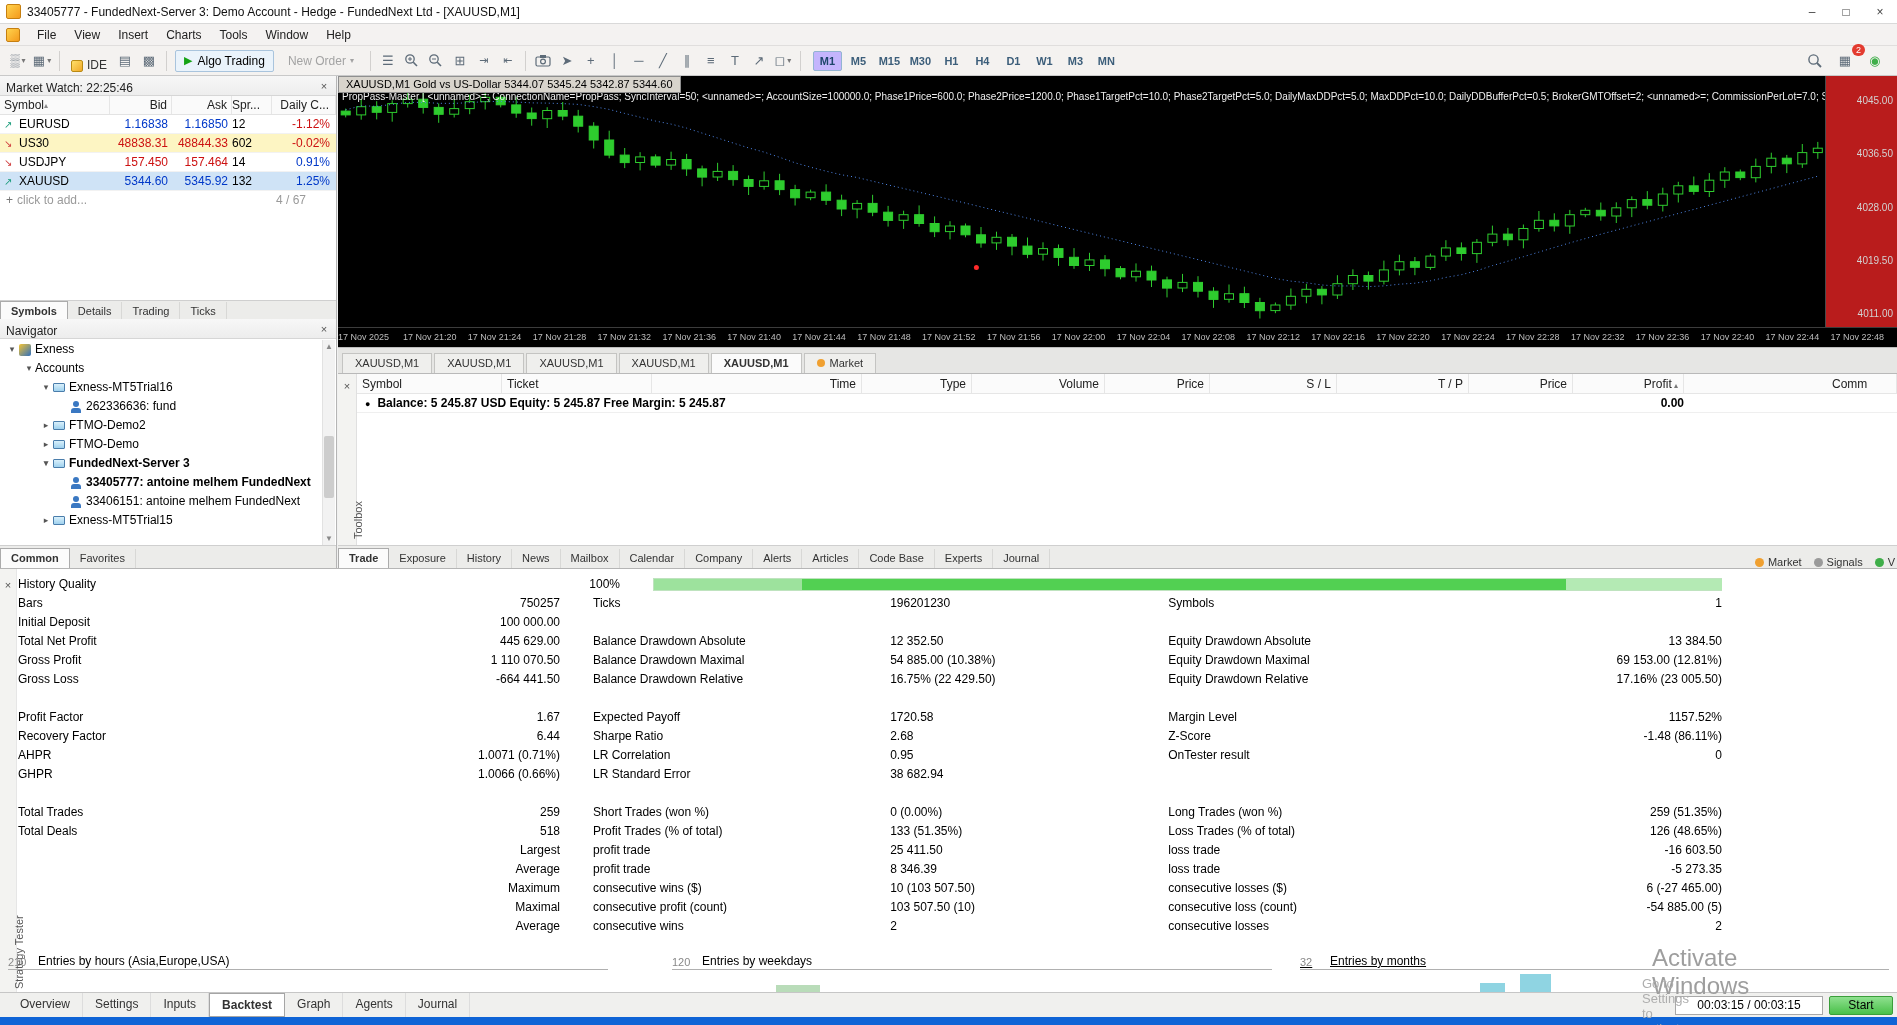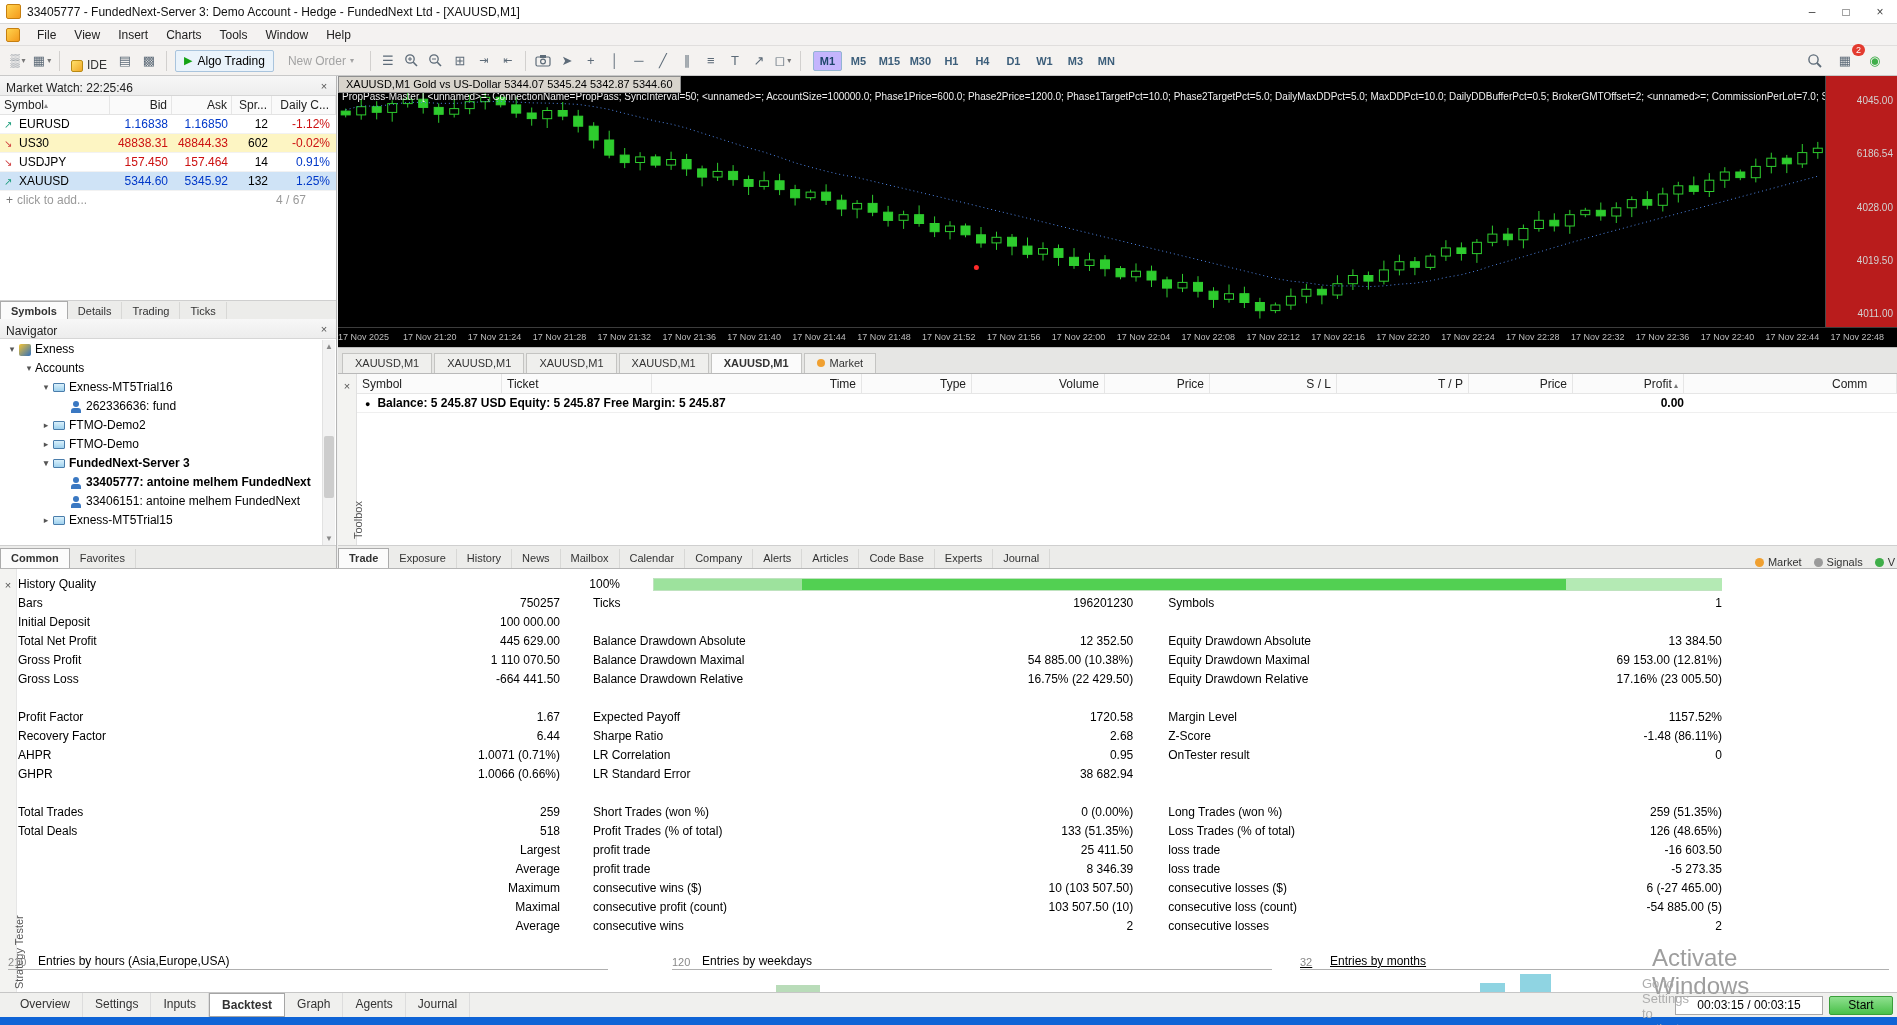--- a/index.html
+++ b/index.html
@@ -61,21 +61,21 @@
 
 .leftcol{position:absolute;top:76px;left:0;width:337px;height:492px;background:#fff;
   border-right:1px solid #b5b5b5}
 .mw-header{display:flex;height:19px;line-height:19px;background:#fafafa;border-bottom:1px solid #e3e3e3;color:#222}
 .mw-row{display:flex;height:19px;line-height:19px;border-bottom:1px solid #f2f2f2}
 .mw-row.hl-yellow{background:#fdf5c3}
 .mw-row.hl-blue{background:#cfe3f6}
 .c-sym{flex:1;display:flex;align-items:center;padding-left:4px;overflow:hidden;white-space:nowrap}
 .c-bid{width:62px;text-align:right;padding-right:4px}
 .c-ask{width:60px;text-align:right;padding-right:4px}
-.c-spr{width:40px;text-align:right;padding-right:4px}
+.c-spr{width:40px;text-align:left;padding-right:4px}
 .c-dly{width:64px;text-align:right;padding-right:6px}
 .mw-header>div{border-right:1px solid #e6e6e6}
 .tick-up{color:#0038c8}.tick-down{color:#cc1111}
 .dly-up{color:#0038c8}.dly-down{color:#cc1111}
 .arr{width:13px;font-size:10px;margin-right:2px}
 .arr.up{color:#149a78}.arr.down{color:#d04040}
 .mw-add{position:relative;height:19px;line-height:19px;color:#9a9a9a;padding-left:6px}
 .mw-add .plus{color:#777;margin-right:4px}
 .mw-count{position:absolute;right:30px;top:0;color:#9a9a9a}
 .mw-tabs{position:absolute;top:224px;left:0;width:100%}
@@ -137,21 +137,21 @@
 
 .tester{position:absolute;top:568px;left:0;width:1897px;height:424px;background:#fff;border-top:1px solid #b5b5b5;overflow:hidden}
 .st-strip{position:absolute;top:0;left:0;width:17px;height:424px;background:#f3f3f1;border-right:1px solid #e6e6e6}
 .st-strip .vlabel{left:13px;top:420px}
 .st-strip .panel-x{left:0;top:8px;right:auto}
 #st-rows{position:absolute;top:6px;left:0;width:1722px}
 .t-row{position:relative;display:flex;height:19px;line-height:19px;overflow:hidden}
 .t-l1{width:290px;padding-left:18px;overflow:hidden;white-space:nowrap}
 .t-v1{width:330px;text-align:right;white-space:nowrap}
 .t-l2{width:330px;margin-left:33px;overflow:hidden;white-space:nowrap}
-.t-v2{width:270px;text-align:right;white-space:nowrap}
+.t-v2{width:270px;text-align:left;white-space:nowrap}
 .t-l3{width:330px;margin-left:35px;overflow:hidden;white-space:nowrap}
 .t-v3{width:285px;text-align:right;white-space:nowrap}
 .t-progress{position:absolute;left:653px;top:3px;width:1235px;height:13px;display:flex;border:1px solid #bfe3bf}
 .t-progress .seg1{width:12%;background:#9de29d}
 .t-progress .seg2{width:62%;background:#52d052}
 .t-progress .seg3{width:26%;background:#b4eab4}
 .mini{position:absolute;height:40px;overflow:hidden}
 .mini .mhead{display:flex;align-items:flex-end;height:16px;border-bottom:1px solid #b0b0b0;padding-bottom:1px}
 .mini .maxis{color:#888;font-size:11px;width:30px}
 .mini .mtitle{color:#000;font-size:12px}
@@ -616,21 +616,21 @@
           <rect x="1459.8" y="76.6" width="9" height="11.3" fill="#000" stroke="#2ecc2e"></rect>
           <line x1="1479.8" y1="65.9" x2="1479.8" y2="82.8" stroke="#2ecc2e" stroke-width="1"></line>
           <rect x="1475.3" y="72.2" width="9" height="4.4" fill="#000" stroke="#2ecc2e"></rect>
           <polyline points="7.7,33.9 23.2,29.8 38.7,30.3 54.2,28.4 69.7,26.4 85.2,26.4 100.7,27.3 116.2,27.4 131.7,26.6 147.2,25.6 162.7,25.4 178.2,26.0 193.7,26.9 209.2,27.1 224.7,27.6 240.2,28.4 255.7,30.6 271.2,33.4 286.7,37.4 302.1,41.2 317.6,45.1 333.1,48.1 348.6,52.1 364.1,57.1 379.6,62.0 395.1,67.0 410.6,71.9 426.1,76.1 441.6,81.3 457.1,86.8 472.6,91.2 488.1,95.2 503.6,98.8 519.1,101.5 534.6,105.2 550.1,108.9 565.6,112.5 581.1,116.2 596.6,119.8 612.0,123.5 627.5,127.1 643.0,130.9 658.5,134.7 674.0,138.4 689.5,142.2 705.0,146.0 720.5,149.8 736.0,153.5 751.5,157.3 767.0,161.1 782.5,164.8 798.0,168.6 813.5,172.4 829.0,176.1 844.5,179.9 860.0,183.6 875.5,187.4 891.0,191.2 906.4,194.9 921.9,198.7 937.4,202.5 952.9,205.1 968.4,206.7 983.9,209.0 999.4,210.0 1014.9,209.9 1030.4,210.6 1045.9,209.9 1061.4,208.2 1076.9,207.2 1092.4,204.8 1107.9,201.4 1123.4,198.7 1138.9,194.7 1154.4,189.6 1169.9,185.2 1185.4,180.7 1200.9,176.1 1216.3,171.5 1231.8,166.9 1247.3,162.6 1262.8,158.2 1278.3,154.1 1293.8,149.9 1309.3,145.8 1324.8,141.6 1340.3,137.5 1355.8,133.4 1371.3,129.2 1386.8,125.1 1402.3,120.9 1417.8,116.8 1433.3,112.7 1448.8,108.5 1464.3,104.4 1479.8,100.2 " fill="none" stroke="#4f86e8" stroke-width="1" stroke-dasharray="1,3"></polyline>
           <circle cx="638.4" cy="191.4" r="2.5" fill="#ff2a2a"></circle>
         </svg>
       <div class="ea-params">PropPass-Master [ &lt;unnamed&gt;=; ConnectionName=PropPass; SyncInterval=50; &lt;unnamed&gt;=; AccountSize=100000.0; Phase1Price=600.0; Phase2Price=1200.0; Phase1TargetPct=10.0; Phase2TargetPct=5.0; DailyMaxDDPct=5.0; MaxDDPct=10.0; DailyDDBufferPct=0.5; BrokerGMTOffset=2; &lt;unnamed&gt;=; CommissionPerLot=7.0; SpreadAvg=3.0; SwapPerN</div>
       <div class="ohlc-strip">XAUUSD,M1  Gold vs US-Dollar  5344.07 5345.24 5342.87 5344.60</div>
       <div class="pscale" id="pscale">
           <div class="pl" style="top: 19.1px;">4045.00</div>
-          <div class="pl" style="top: 72.4375px;">6186.54</div>
+          <div class="pl" style="top: 72.4375px;">4036.50</div>
           <div class="pl" style="top: 125.775px;">4028.00</div>
           <div class="pl" style="top: 179.113px;">4019.50</div>
           <div class="pl" style="top: 232.45px;">4011.00</div>
         </div>
       <div class="taxis" id="taxis">
           <div class="tl">17 Nov 2025</div>
           <div class="tl">17 Nov 21:20</div>
           <div class="tl">17 Nov 21:24</div>
           <div class="tl">17 Nov 21:28</div>
           <div class="tl">17 Nov 21:32</div>

